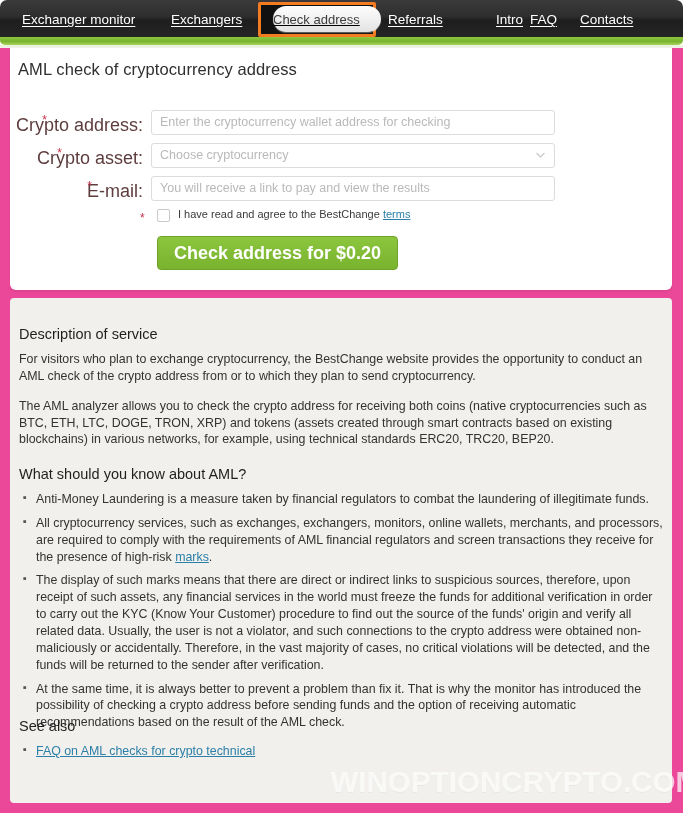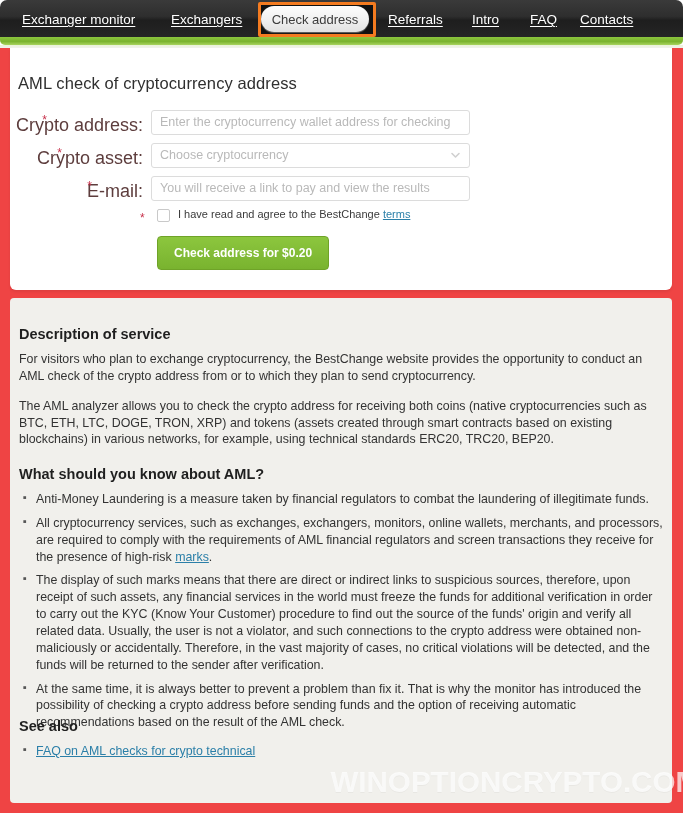--- a/index.html
+++ b/index.html
@@ -4,21 +4,21 @@
 <style>
   * { box-sizing: border-box; }
   html, body {
     margin: 0; padding: 0;
     width: 683px; height: 813px;
     overflow: hidden;
     background: #ffffff;
     font-family: "Liberation Sans", sans-serif;
   }
 
-  #page { position: relative; width: 683px; height: 813px; background: #ef4444; }
+  #page { position: relative; width: 683px; height: 813px; background: #ec4899; }
 
   
   .nav-wrap {
     position: absolute; left: 0; top: 0; width: 683px; height: 48px;
     background: #ffffff;
   }
   .nav-bar {
     position: absolute; left: 0; top: 0; width: 683px; height: 39px;
     background: linear-gradient(to bottom, #3a3a3a 0%, #2e2e2e 42%, #1e1e1e 52%, #262626 100%);
     border-radius: 7px 7px 0 0;
@@ -41,52 +41,53 @@
     font-size: 13.5px;
     text-decoration: underline;
     text-underline-offset: 2px;
     white-space: nowrap;
     cursor: pointer;
     line-height: 1;
   }
   .nav-item.i0 { position:absolute; left: 22px;  top: 13px; }
   .nav-item.i1 { position:absolute; left: 171px; top: 13px; }
   .nav-item.i3 { position:absolute; left: 388px; top: 13px; }
-  .nav-item.i4 { position:absolute; left: 472px; top: 13px; }
+  .nav-item.i4 { position:absolute; left: 496px; top: 13px; }
   .nav-item.i5 { position:absolute; left: 530px; top: 13px; }
   .nav-item.i6 { position:absolute; left: 580px; top: 13px; }
 
   
   .nav-active-hl {
     position: absolute; left: 258px; top: 2px; width: 118px; height: 35px;
     border: 3px solid #f47b20;
     border-radius: 2px;
     background: #111;
   }
   .nav-pill {
-    position: absolute; left: 261px; top: 6px; width: 108px; height: 26px;
+    position: absolute; left: 273px; top: 6px; width: 108px; height: 26px;
     background: linear-gradient(to bottom, #fdfdfd 0%, #f1f1f1 50%, #e2e2e2 100%);
     border-radius: 13px;
     box-shadow: 0 1px 1px rgba(255,255,255,.35);
-    display: flex; align-items: center; justify-content: center;
-    cursor: pointer;
+    display: flex; align-items: center; justify-content: flex-start;
+    cursor: pointer;
+    text-decoration: underline;
   }
   .nav-pill span {
     font-size: 13px; color: #3c3c3c; white-space: nowrap; line-height: 1;
   }
 
   
   .card {
     position: absolute; left: 10px; top: 48px; width: 662px; height: 242px;
     background: #ffffff;
     border-radius: 0 0 6px 6px;
     box-shadow: 0 2px 3px rgba(0,0,0,.07);
   }
   .page-title {
-    position: absolute; left: 8px; top: 26px;
+    position: absolute; left: 8px; top: 12px;
     font-size: 16.5px; color: #2f2f2f; font-weight: normal;
     letter-spacing: .1px;
   }
 
   .frow { position: absolute; left: 0; width: 662px; height: 28px; display: flex; align-items: center; }
   .frow.r0 { top: 60px; }
   .frow.r1 { top: 93px; }
   .frow.r2 { top: 126px; }
   .frow.r3 { top: 158px; height: 22px; }
   .frow.r4 { top: 188px; height: 32px; }
@@ -96,21 +97,21 @@
   }
   .flabel {
     position: absolute; right: 0; text-align: right;
     font-size: 18px; color: #5d3d3d; white-space: nowrap;
   }
   .lbl-box { position: absolute; left: 0; top: 0; width: 133px; height: 28px; }
   .lbl-box .flabel { right: 0; top: 7px; }
   .lbl-box .req-star { right: 0; top: 6px; }
 
   .field {
-    position: absolute; left: 141px; width: 319px; height: 25px;
+    position: absolute; left: 141px; width: 404px; height: 25px;
     border: 1px solid #dcdcdc;
     border-radius: 3px;
     background: #ffffff;
     display: flex; align-items: center;
     padding: 0 8px;
     font-size: 12.5px; color: #b9b9b9;
   }
   .field.select { padding-right: 38px; }
   .chevron {
     position: absolute; right: 8px; top: 50%; transform: translateY(-50%);
@@ -129,35 +130,35 @@
     font-size: 11px; color: #3a3a3a; white-space: nowrap;
   }
   .cbx-text a { color: #2b7fa8; text-decoration: underline; }
 
   .submit {
     position: absolute; left: 147px; top: 0;
     height: 30px; padding: 16px 16px;
     background: linear-gradient(to bottom, #8cc63e 0%, #79b32f 100%);
     border: 1px solid #6fa328;
     border-radius: 4px;
-    color: #ffffff; font-size: 12px; font-weight: bold;
+    color: #ffffff; font-size: 18px; font-weight: bold;
     display: flex; align-items: center; justify-content: center;
     cursor: pointer;
     white-space: nowrap;
   }
 
   
   .lower {
     position: absolute; left: 10px; top: 298px; width: 662px; height: 505px;
     background: #f1f0ec;
     border-radius: 4px;
   }
 
   .h2 {
-    font-size: 14.5px; color: #1f1f1f; font-weight: bold;
+    font-size: 14.5px; color: #1f1f1f; font-weight: normal;
     margin: 0 0 9px 0;
   }
   .para {
     font-size: 12.4px; color: #333333; line-height: 1.36;
     margin: 0 0 13px 0;
   }
   ul.bul { margin: 0 0 0 0; padding: 0 0 0 17px; list-style: none; }
   ul.bul li {
     position: relative;
     font-size: 12.4px; color: #333333; line-height: 1.36;

